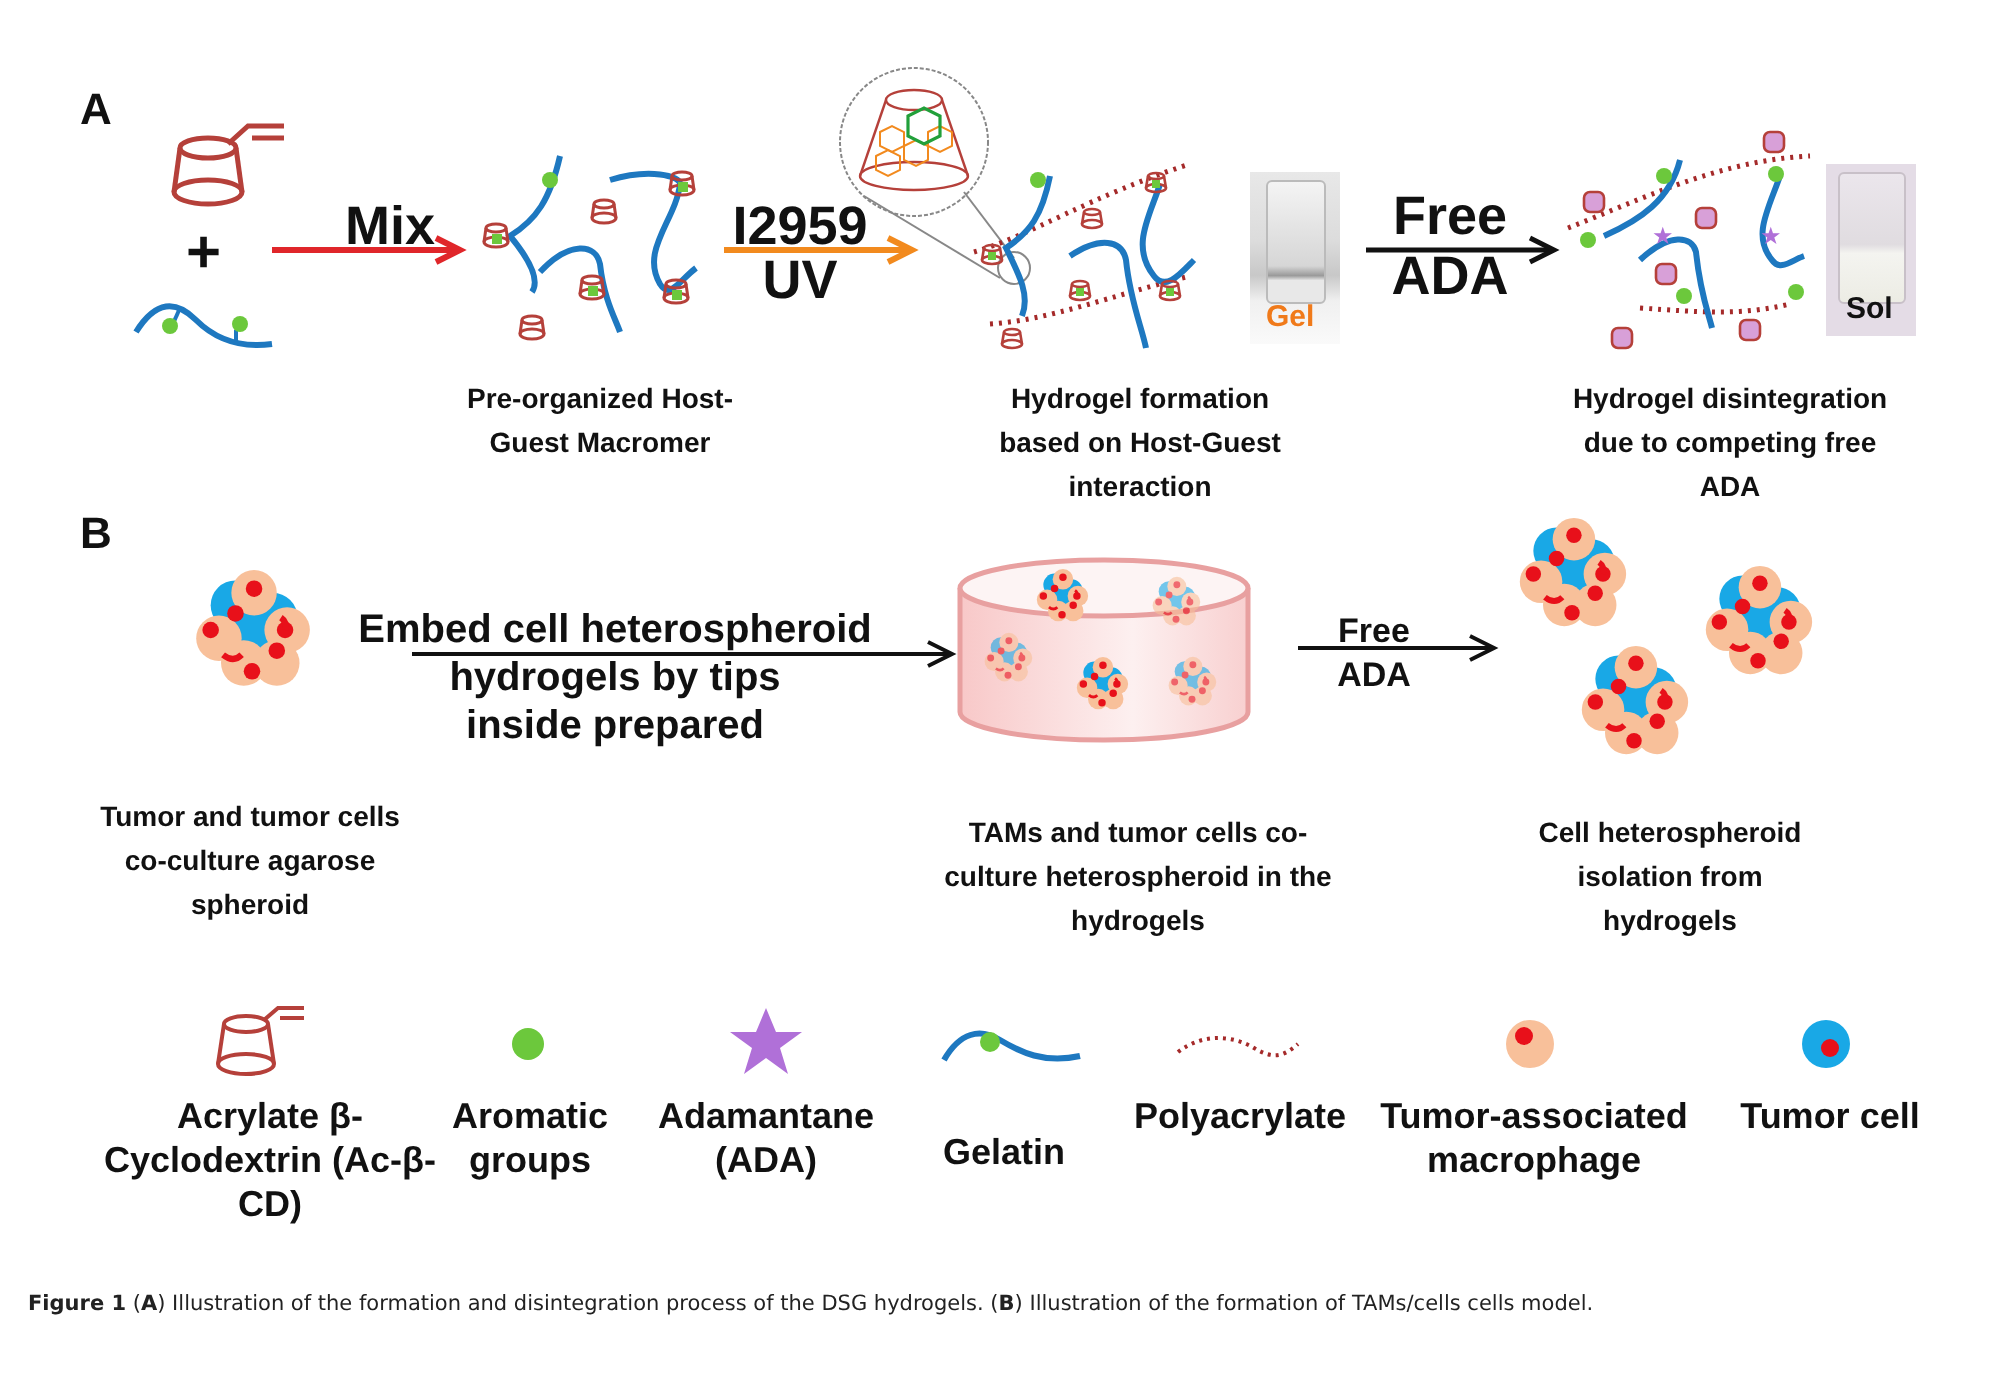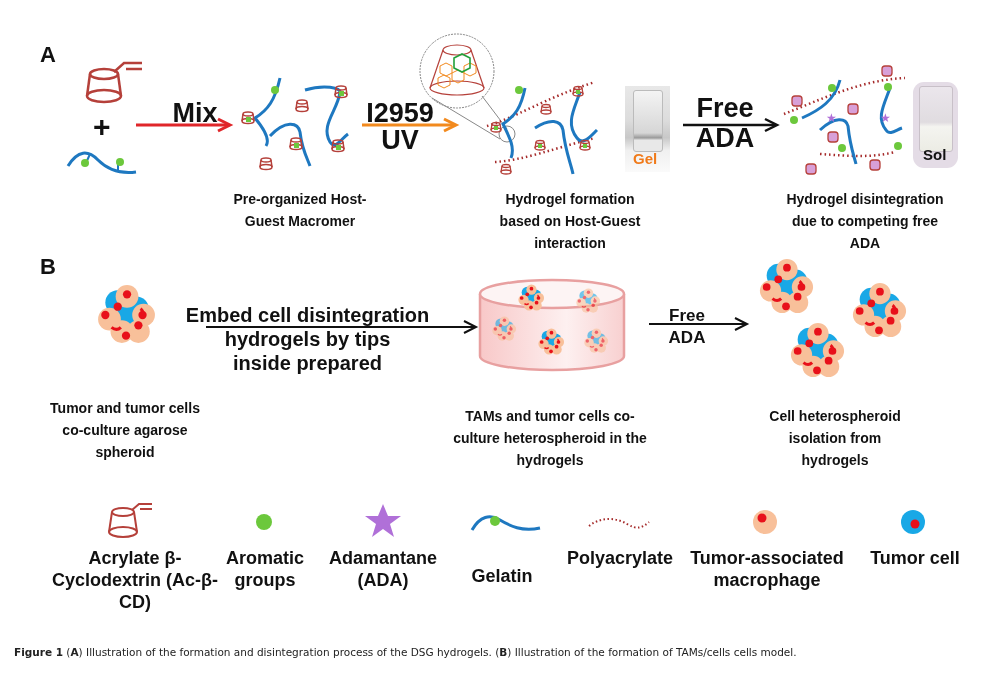--- a/index.html
+++ b/index.html
@@ -208,21 +208,21 @@
   <g stroke="#b5403a" stroke-width="1.3" fill="#d8a0d8">
     <rect x="102" y="6" width="10" height="10" rx="3"></rect>
     <rect x="12" y="36" width="10" height="10" rx="3"></rect>
     <rect x="68" y="44" width="10" height="10" rx="3"></rect>
     <rect x="48" y="72" width="10" height="10" rx="3"></rect>
     <rect x="26" y="104" width="10" height="10" rx="3"></rect>
     <rect x="90" y="100" width="10" height="10" rx="3"></rect>
   </g>
 </svg>
 
-<div class="abs" style="left:913px;top:82px;width:45px;height:86px;background:#e4dce6;border-radius:11px;">
+<div class="abs" style="left:913px;top:82px;width:45px;height:86px;background:#e4dce6;">
   <div class="abs" style="left:6px;top:4px;width:32px;height:64px;border:1px solid #c8c0c8;border-radius:3px;background:linear-gradient(180deg,#ebe6ec 0%,#e0dce0 55%,#f4f4f0 62%,#ecece4 100%);"></div>
   <div class="abs bold" style="left:10px;top:64px;font-size:15px;color:#111;">Sol</div>
 </div>
 
 <div class="abs cap" style="left:450px;top:188px;width:240px;">
   <div>Hydrogel formation</div>
   <div>based on Host-Guest</div>
   <div>interaction</div>
 </div>
 <div class="abs cap" style="left:745px;top:188px;width:240px;">
@@ -254,21 +254,21 @@
       <path d="M44,24 q3,2 2,6" stroke="#e8101a" stroke-width="3" fill="none"></path>
     </symbol>
   </defs>
 </svg>
 
 <svg style="left:95px;top:284px;" width="62" height="62">
     <use href="#spheroid"></use>
   </svg>
 
 <div class="abs cap" style="left:165px;top:303px;width:285px;font-size:20px;line-height:24px;">
-  <div>Embed cell disintegration</div>
+  <div>Embed cell heterospheroid</div>
   <div>hydrogels by tips</div>
   <div>inside prepared</div>
 </div>
 <svg style="left:206px;top:321px;" width="275" height="12">
   <line x1="0" y1="6" x2="268" y2="6" stroke="#111" stroke-width="2"></line>
   <polyline points="258,0 270,6 258,12" fill="none" stroke="#111" stroke-width="2"></polyline>
 </svg>
 
 <svg style="left:477px;top:276px;" width="150" height="100">
   <defs>
@@ -314,21 +314,21 @@
   </svg>
 <svg style="left:788px;top:322px;" width="58" height="58">
     <use href="#spheroid"></use>
   </svg>
 
 <div class="abs cap" style="left:10px;top:397px;width:230px;">
   <div>Tumor and tumor cells</div>
   <div>co-culture agarose</div>
   <div>spheroid</div>
 </div>
-<div class="abs cap" style="left:400px;top:405px;width:300px;">
+<div class="abs cap" style="left:419px;top:405px;width:300px;">
   <div>TAMs and tumor cells co-</div>
   <div>culture heterospheroid in the</div>
   <div>hydrogels</div>
 </div>
 <div class="abs cap" style="left:720px;top:405px;width:230px;">
   <div>Cell heterospheroid</div>
   <div>isolation from</div>
   <div>hydrogels</div>
 </div>
 

